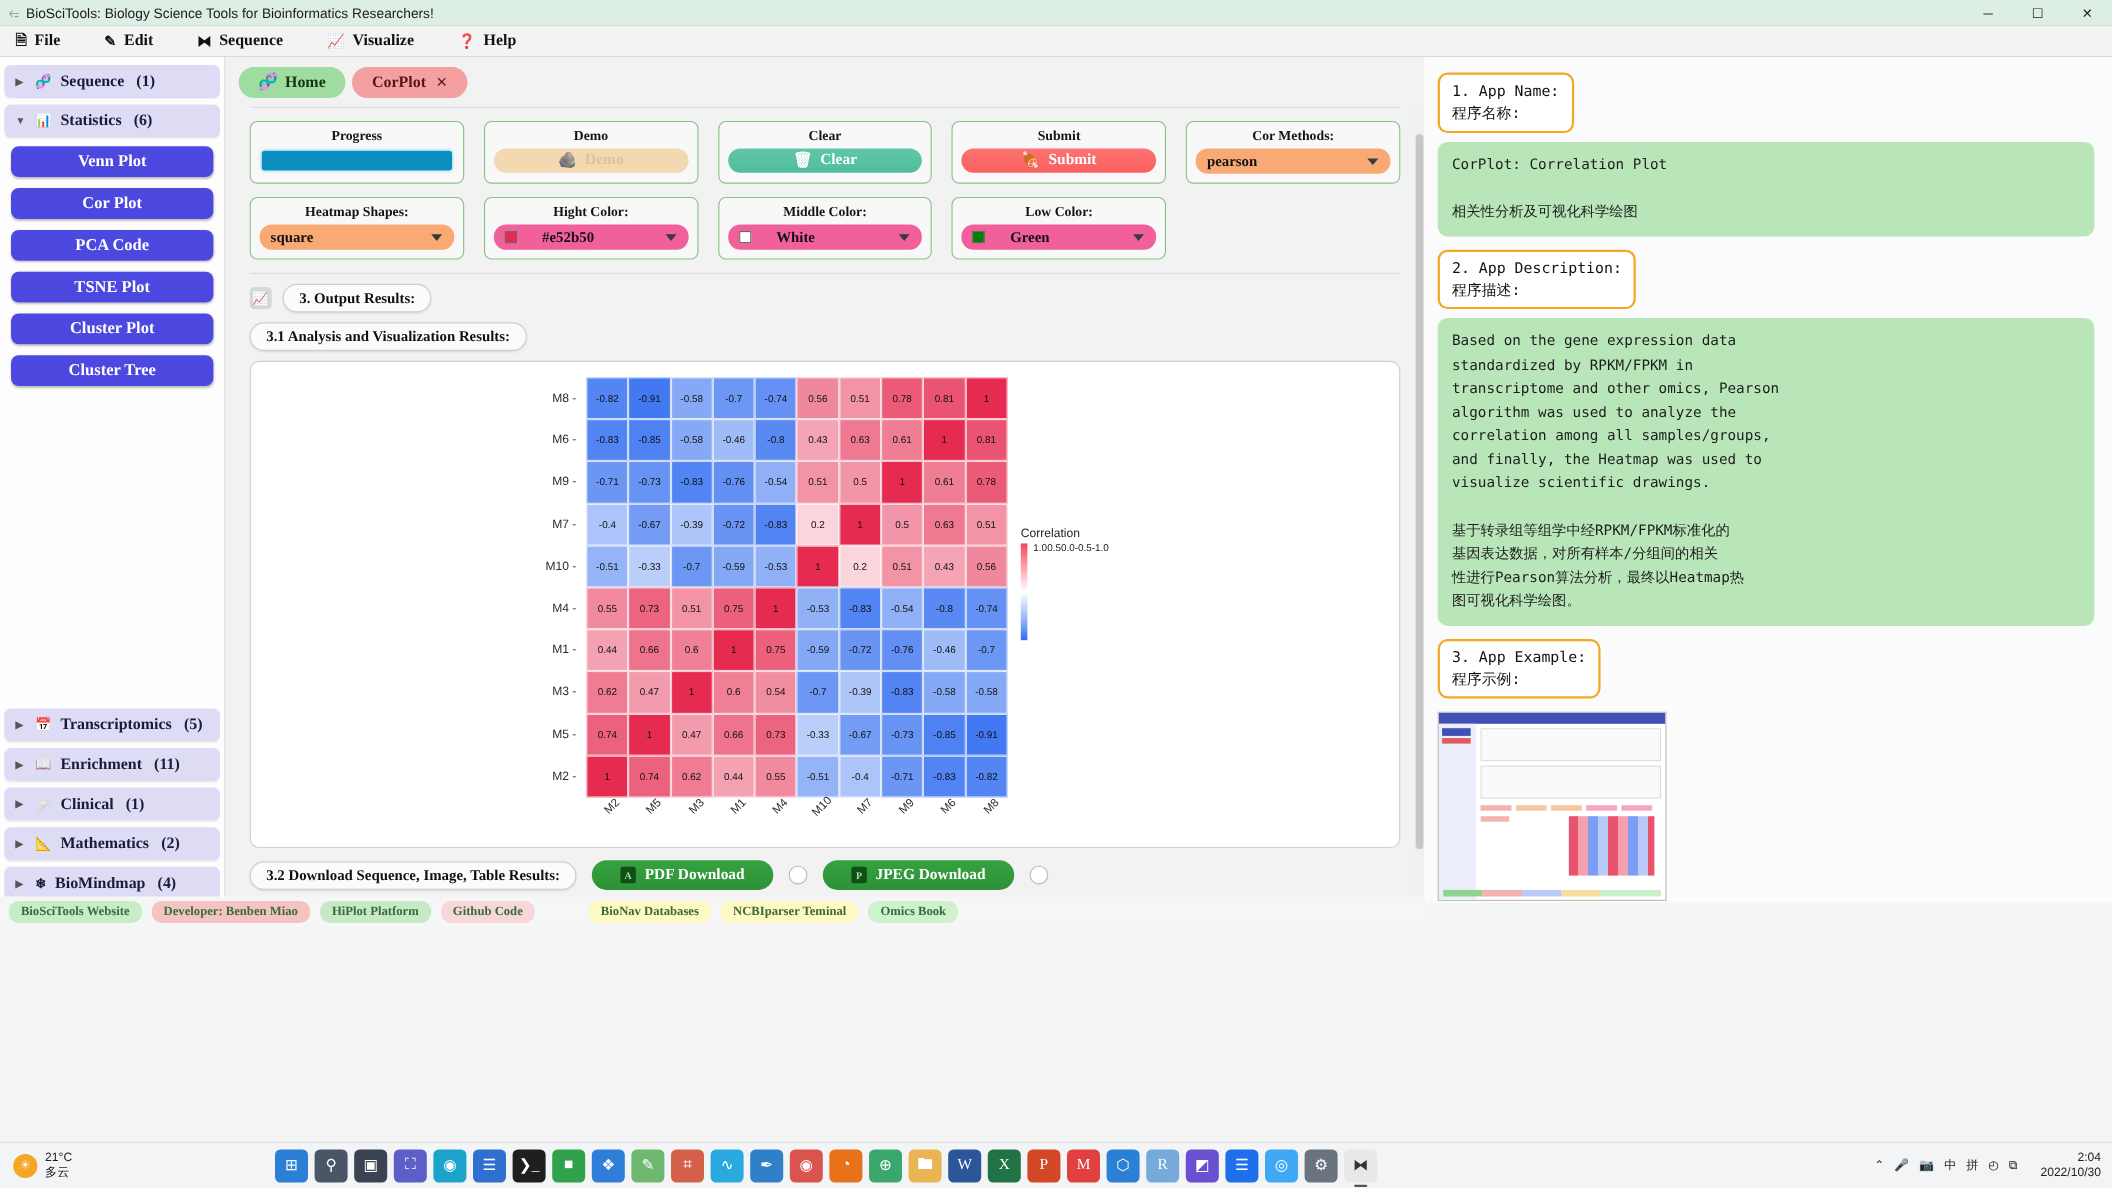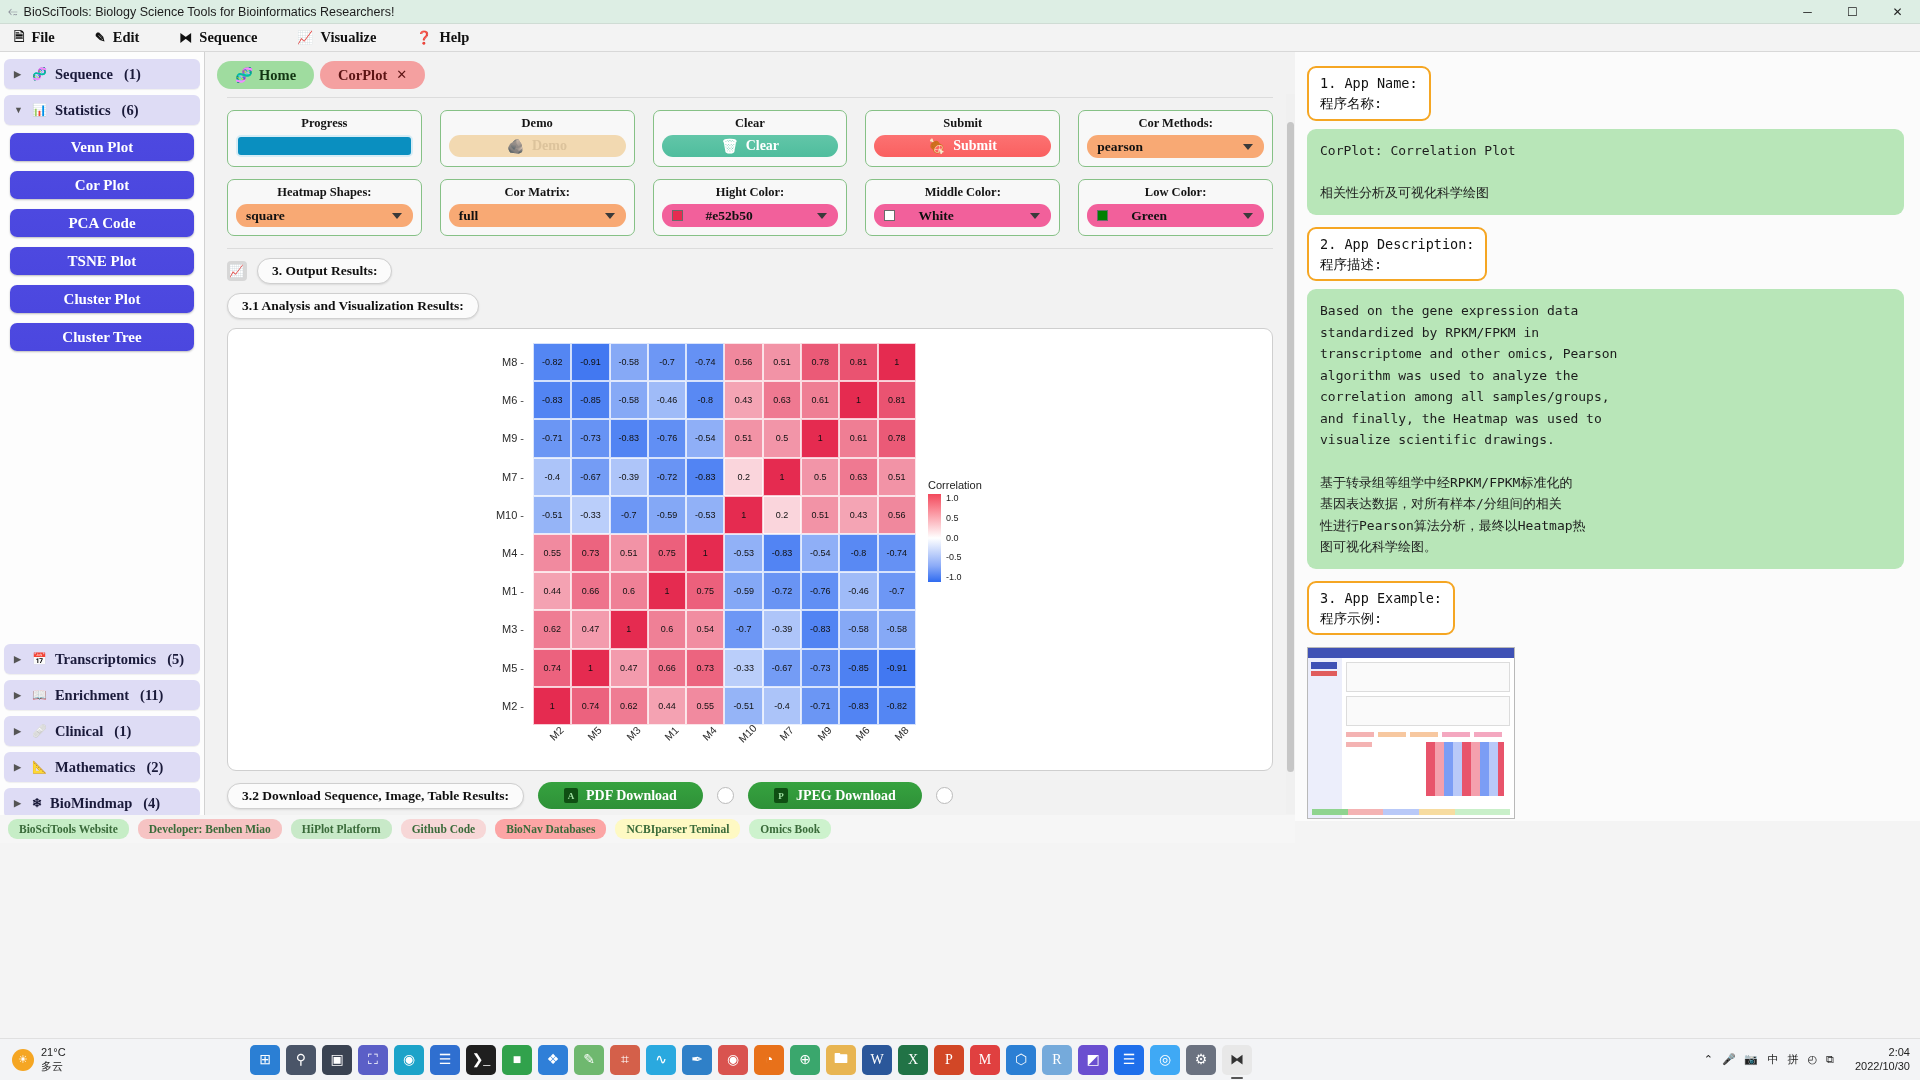--- a/index.html
+++ b/index.html
@@ -163,21 +163,21 @@
     transform: rotate(-45deg); transform-origin: center top;
     font-family: "Liberation Sans", sans-serif;
   }
   .legend { position: absolute; left: 455px; top: 148px; width: 80px; }
   .legend-title { font-size: 11px; color: #222; font-family: "Liberation Sans", sans-serif; margin-bottom: 3px; }
   .legend-body { display: flex; gap: 5px; }
   .legend-bar {
     width: 13px; height: 88px;
     background: linear-gradient(180deg,#f2495c 0%,#fa8a96 18%,#ffffff 50%,#8aaaf7 82%,#2f6bf0 100%);
   }
-  .legend-ticks { display: flex; flex-direction: column; justify-content: space-between; height: 88px; }
+  .legend-ticks { display: flex; flex-direction: row; justify-content: space-between; height: 88px; }
   .legend-ticks span { font-size: 9px; color: #222; font-family: "Liberation Sans", sans-serif; line-height: 1; }
 
   .dl-row { display: flex; align-items: center; gap: 14px; padding: 11px 22px 0 22px; }
   .dl-btn {
     background: linear-gradient(180deg,#36a23f,#2e9138); color: #fff;
     border-radius: 14px; height: 27px; padding: 0 26px; font-size: 14px;
     font-weight: bold; display: flex; align-items: center; gap: 8px; cursor: pointer;
   }
   .dl-ico { width: 14px; height: 15px; background: #0f4f13; border-radius: 2px;
             display:flex;align-items:center;justify-content:center;font-size:9px;color:#9fe0a2; }
@@ -394,27 +394,20 @@
           </div>
         </div>
       </div>
 
       
       <div class="panel-grid">
         <div class="ctl">
           <div class="ctl-label">Heatmap Shapes:</div>
           <div class="sel sel-orange">
             <span>square</span>
-            <span class="caret"></span>
-          </div>
-        </div>
-        <div class="ctl">
-          <div class="ctl-label">Cor Matrix:</div>
-          <div class="sel sel-orange">
-            <span>full</span>
             <span class="caret"></span>
           </div>
         </div>
         <div class="ctl">
           <div class="ctl-label">Hight Color:</div>
           <div class="sel sel-pink">
             <span class="swatch" style="background:#e52b50"></span>
             <span>#e52b50</span>
             <span class="caret"></span>
           </div>
@@ -649,21 +642,21 @@
         <div class="th-foot"></div>
       </div>
     </div>
   </div>
 
   <div class="footer-links" id="footerlinks">
       <div class="flink" style="background: rgb(198, 237, 198);">BioSciTools Website</div>
       <div class="flink" style="background: rgb(246, 195, 195);">Developer: Benben Miao</div>
       <div class="flink" style="background: rgb(200, 233, 200);">HiPlot Platform</div>
       <div class="flink" style="background: rgb(247, 215, 215);">Github Code</div>
-      <div class="flink" style="background: #fca5a5;">BioNav Databases</div>
+      <div class="flink" style="background: #fef9c3; margin-left: 40px;">BioNav Databases</div>
       <div class="flink" style="background: #fef9c3;">NCBIparser Teminal</div>
       <div class="flink" style="background: rgb(205, 242, 205);">Omics Book</div>
     </div>
 
   <div class="taskbar">
     <div class="weather">
       <div class="w-ico">☀</div>
       <div class="w-txt">
         <div>21°C</div>
         <div>多云</div>

